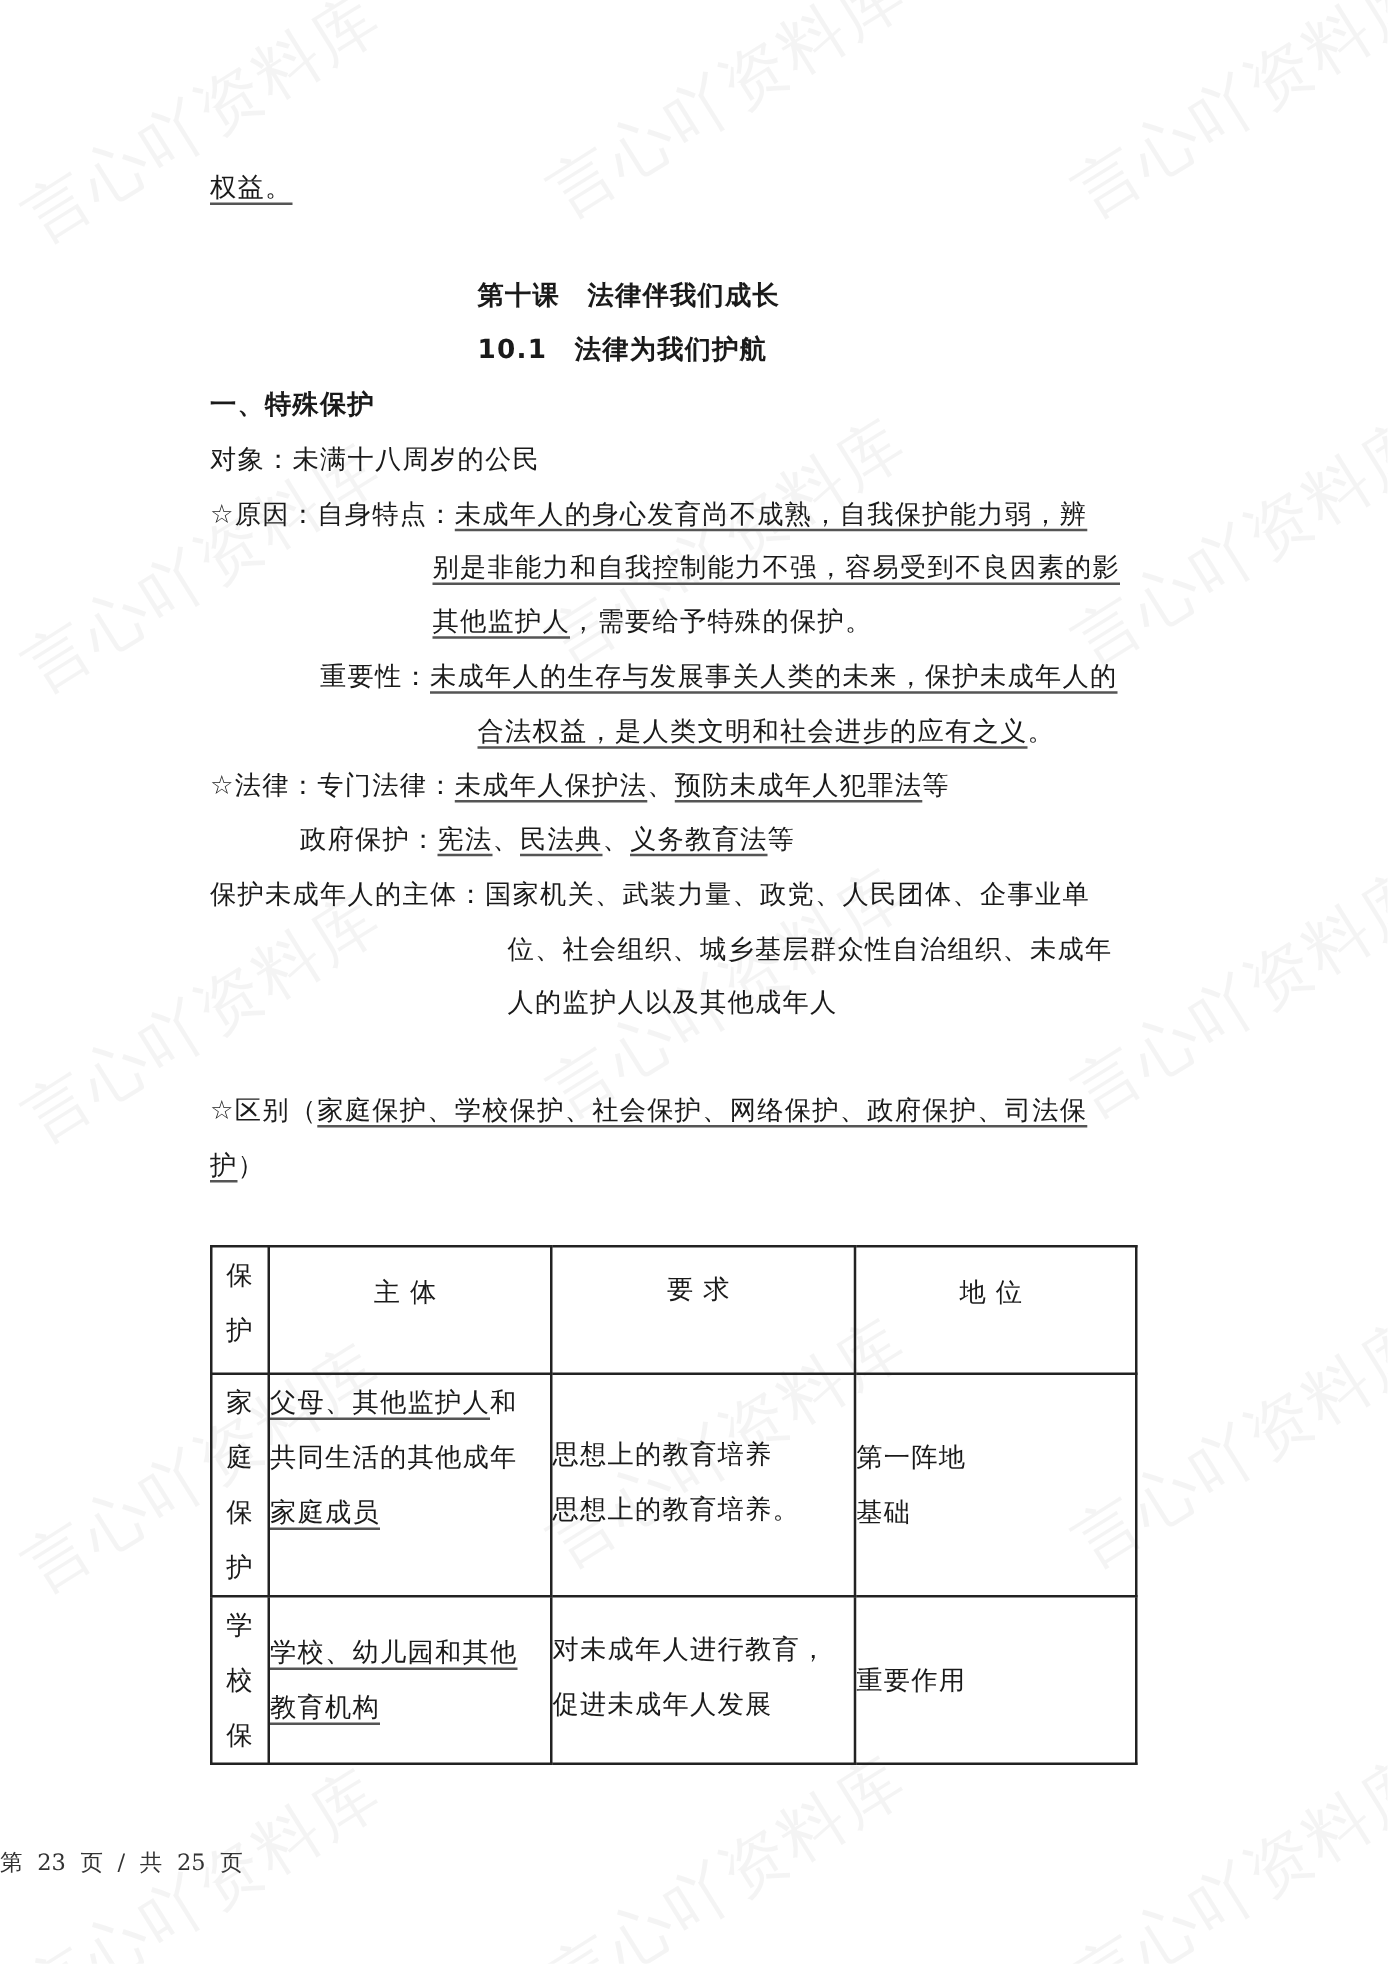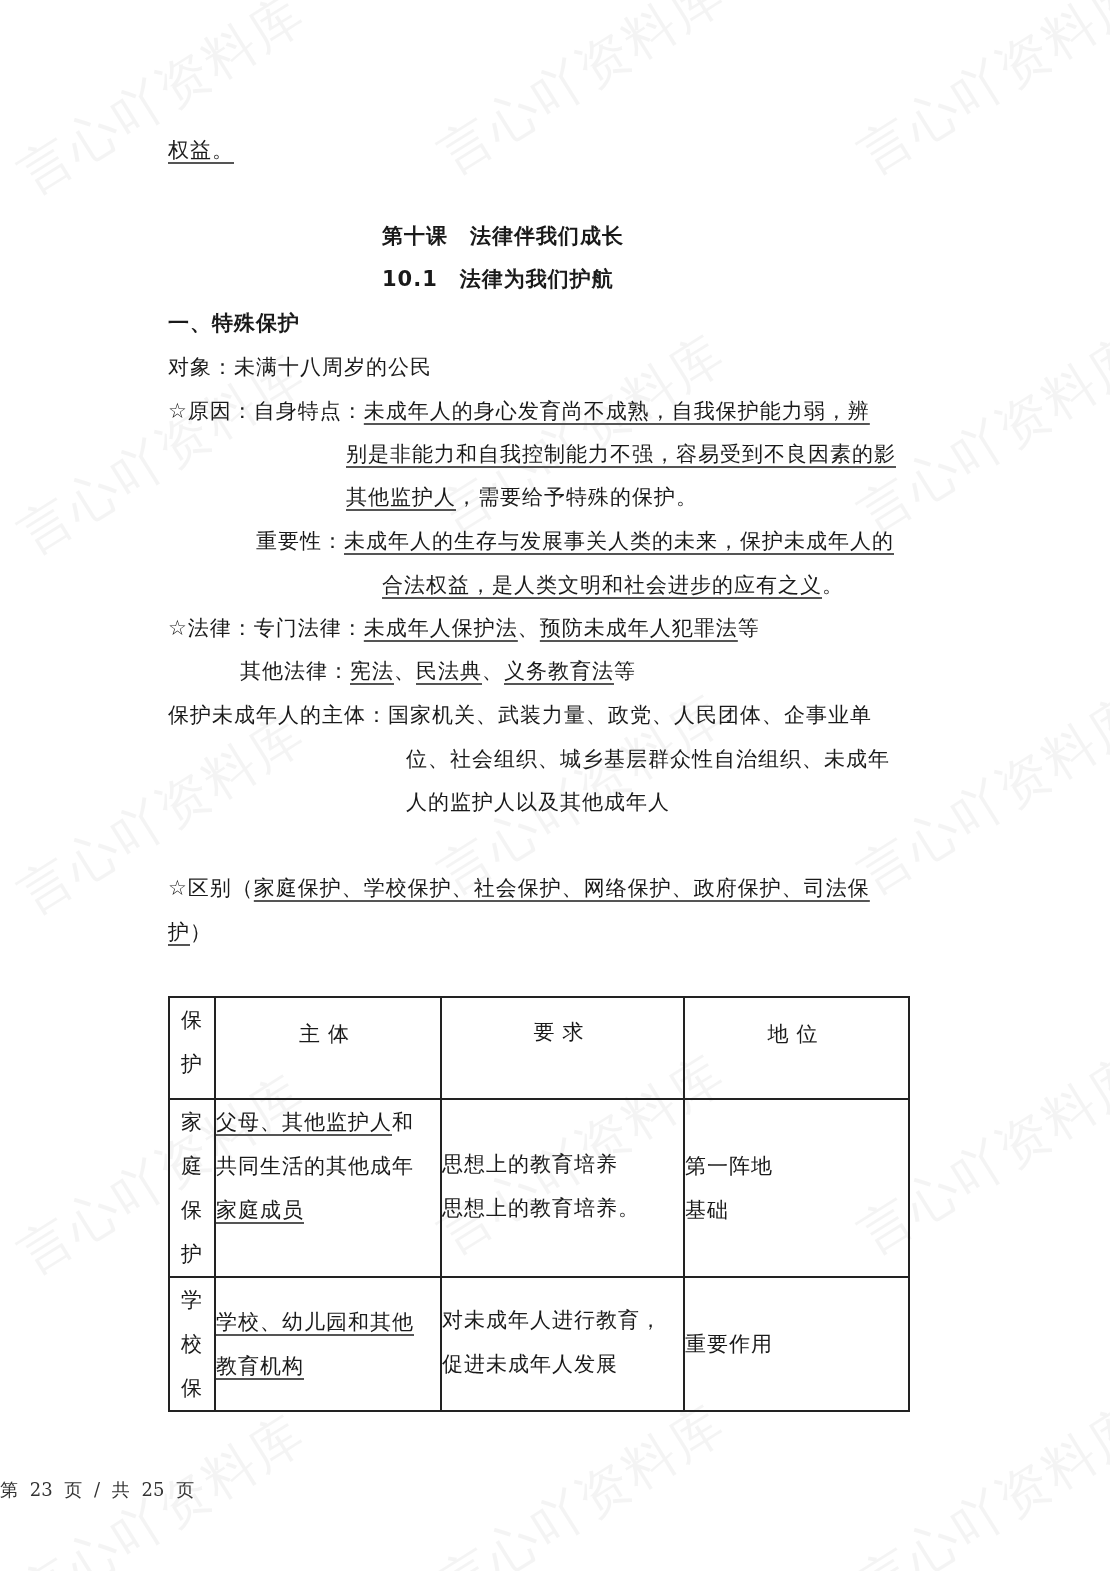--- a/index.html
+++ b/index.html
@@ -84,21 +84,21 @@
   <span>重要性：</span><span class="u">未成年人的生存与发展事关人类的未来，保护未成年人的</span>
 </div>
 <div class="line" style="left:382px;top:571px;">
   <span class="u">合法权益，是人类文明和社会进步的应有之义</span><span>。</span>
 </div>
 
 <div class="line" style="left:168px;top:614px;">
   <span>☆法律：</span><span>专门法律：</span><span class="u">未成年人保护法</span><span>、</span><span class="u">预防未成年人犯罪法</span><span>等</span>
 </div>
 <div class="line" style="left:240px;top:657px;">
-  <span>其他法律：</span><span class="u">宪法</span><span>、</span><span class="u">民法典</span><span>、</span><span class="u">义务教育法</span><span>等</span>
+  <span>政府保护：</span><span class="u">宪法</span><span>、</span><span class="u">民法典</span><span>、</span><span class="u">义务教育法</span><span>等</span>
 </div>
 
 <div class="line" style="left:168px;top:701px;">
   <span>保护未成年人的主体：</span><span>国家机关、武装力量、政党、人民团体、企事业单</span>
 </div>
 <div class="line" style="left:406px;top:745px;">位、社会组织、城乡基层群众性自治组织、未成年</div>
 <div class="line" style="left:406px;top:788px;">人的监护人以及其他成年人</div>
 
 <div class="line" style="left:168px;top:874px;">
   <span>☆区别（</span><span class="u">家庭保护、学校保护、社会保护、网络保护、政府保护、司法保</span>

